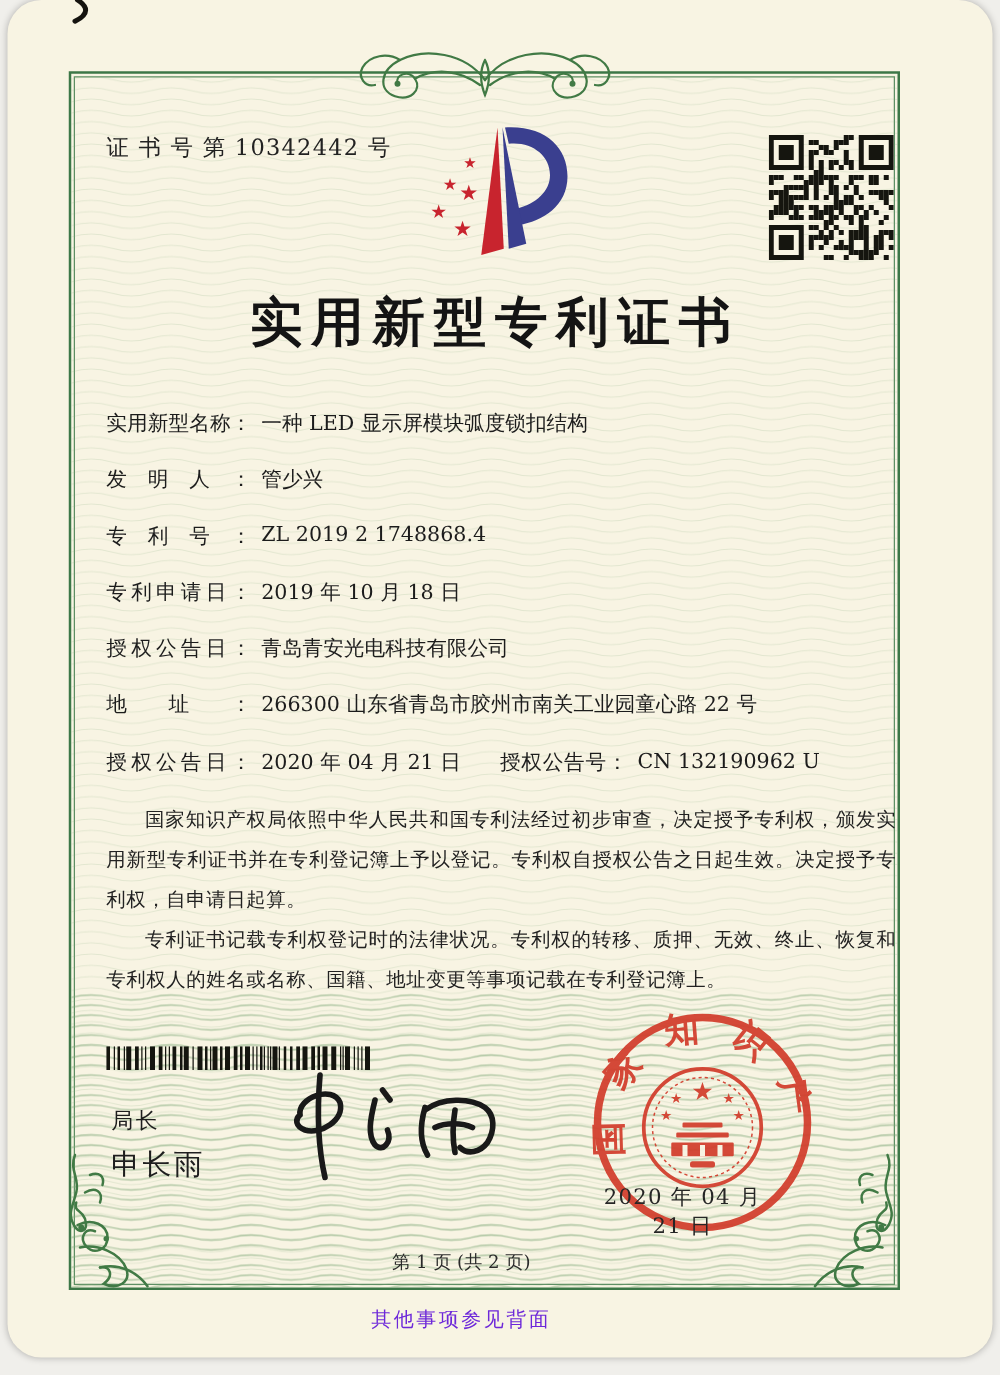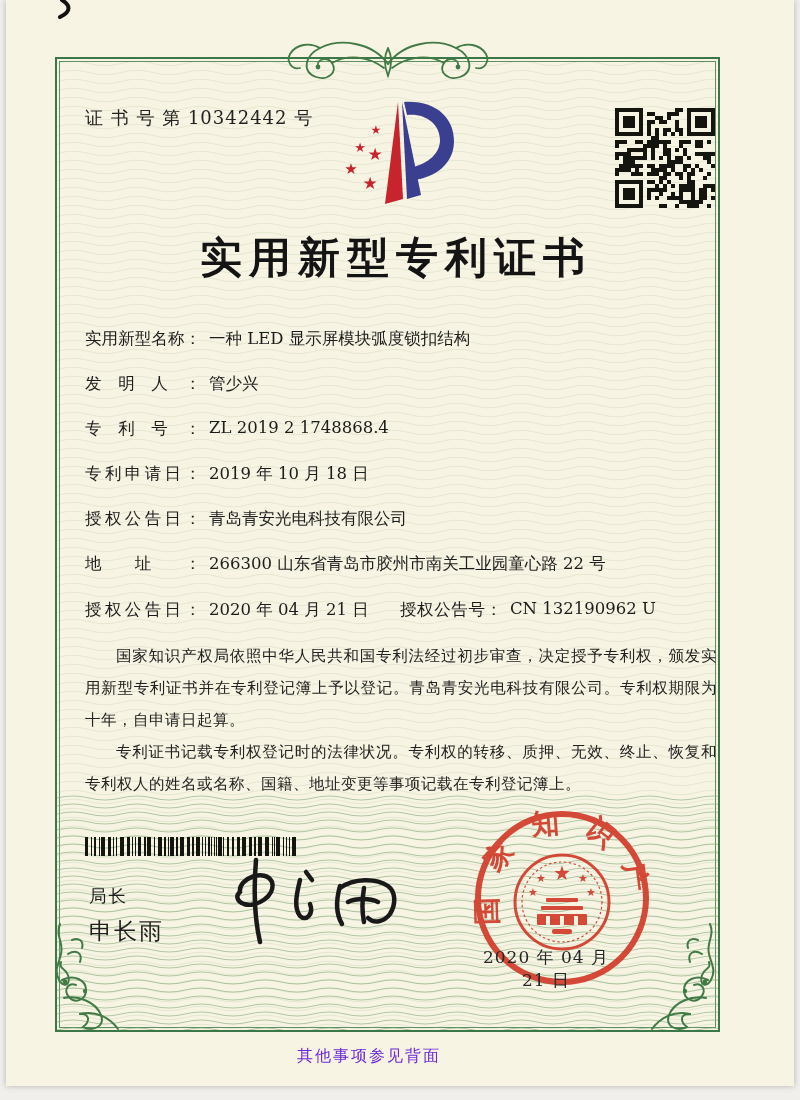--- a/index.html
+++ b/index.html
@@ -6,20 +6,21 @@
   body{
     width:800px;height:1100px;position:relative;overflow:hidden;
     background:#f0efeb;
     font-family:"DejaVu Serif","Liberation Serif",serif;
     color:#1e1e1e;
   }
   .paper{
     position:absolute;left:6px;top:0;width:788px;height:1086px;
     background:#f8f4e3;
     box-shadow:0 0 6px rgba(0,0,0,.25);
+    border-radius:27px;
   }
   .frame{
     position:absolute;left:49px;top:57px;width:661px;height:971px;
     border:2px solid #3c7747;
   }
   .frame-inner{position:absolute;inset:2px;border:1px solid #5d8f63;}
   .waves{position:absolute;pointer-events:none;}
   .cert-no{
     position:absolute;left:79px;top:106px;font-size:18px;letter-spacing:1px;color:#222;
   }
@@ -383,21 +384,21 @@
   </div>
 
   <div class="field-row" style="top:599px">
     <span class="flabel">授权公告日：</span><span class="fvalue">2020 年 04 月 21 日</span>
     <span class="grant-second">
       <span class="flabel" style="width:102px">授权公告号：</span><span class="fvalue">CN 132190962 U</span>
     </span>
   </div>
 
   <div class="paras">
-    <p>国家知识产权局依照中华人民共和国专利法经过初步审查，决定授予专利权，颁发实用新型专利证书并在专利登记簿上予以登记。青岛青安光电科技有限公司。专利权期限为十年，自申请日起算。</p>
+    <p>国家知识产权局依照中华人民共和国专利法经过初步审查，决定授予专利权，颁发实用新型专利证书并在专利登记簿上予以登记。专利权自授权公告之日起生效。决定授予专利权，自申请日起算。</p>
     <p>专利证书记载专利权登记时的法律状况。专利权的转移、质押、无效、终止、恢复和专利权人的姓名或名称、国籍、地址变更等事项记载在专利登记簿上。</p>
   </div>
 
   <svg class="barcode" id="barcode-svg" viewBox="0 0 212 19" preserveAspectRatio="none">
       <rect x="0" y="0" width="3" height="19" fill="#15150f"></rect>
       <rect x="6" y="0" width="1" height="19" fill="#15150f"></rect>
       <rect x="9" y="0" width="2" height="19" fill="#15150f"></rect>
       <rect x="14" y="0" width="1" height="19" fill="#15150f"></rect>
       <rect x="16" y="0" width="4" height="19" fill="#15150f"></rect>
       <rect x="23" y="0" width="3" height="19" fill="#15150f"></rect>
@@ -481,15 +482,16 @@
       <rect x="71" y="112" width="50" height="11" fill="#d23b2a" rx="1"></rect>
       <rect x="80" y="114" width="4" height="9" fill="#f8f4e3"></rect>
       <rect x="94" y="114" width="4" height="9" fill="#f8f4e3"></rect>
       <rect x="108" y="114" width="4" height="9" fill="#f8f4e3"></rect>
       <rect x="86" y="127" width="20" height="5" fill="#d23b2a" rx="2"></rect>
     </g>
   </svg>
 
   <div class="seal-date">2020 年 04 月 21 日</div>
 
+  <div class="page-info">第 1 页 (共 2 页)</div>
   <div class="back-note">其他事项参见背面</div>
 
 </div>
 
 </body></html>

